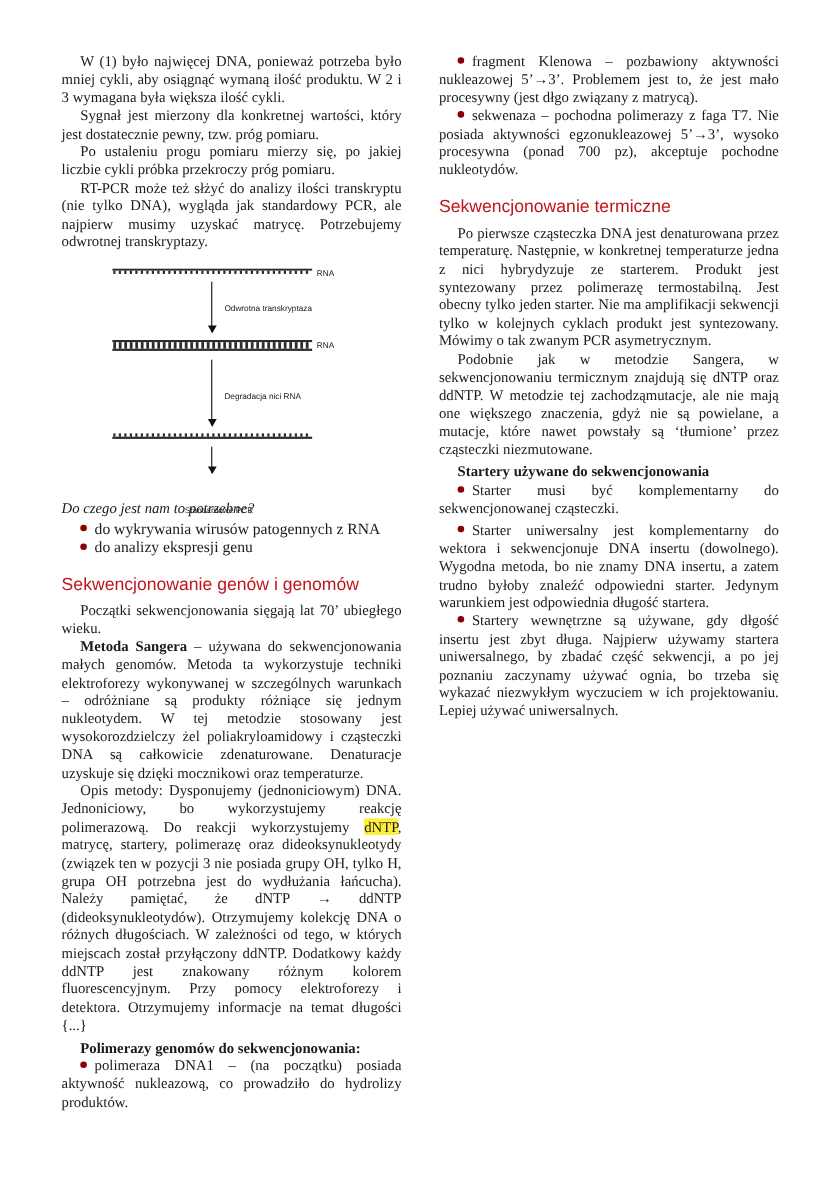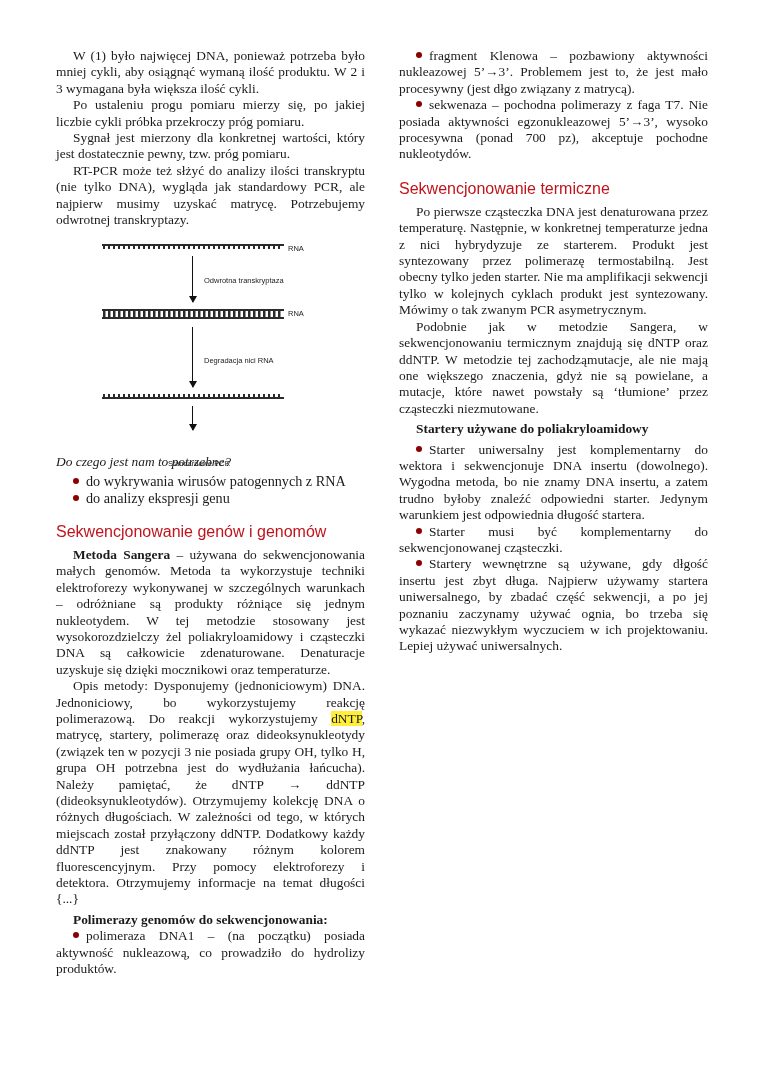--- a/index.html
+++ b/index.html
@@ -26,22 +26,22 @@
   .arrow { position: absolute; left: 136px; width: 1.4px; background: #111; }
   .arrow::after { content: ""; position: absolute; left: -3.3px; bottom: -1px;
                   border-left: 4px solid transparent; border-right: 4px solid transparent;
                   border-top: 7px solid #111; }
 </style>
 </head>
 <body>
 
 <div class="col col-left">
   <p>W (1) było najwięcej DNA, ponieważ potrzeba było mniej cykli, aby osiągnąć wymaną ilość produktu. W 2 i 3 wymagana była większa ilość cykli.</p>
+  <p>Sygnał jest mierzony dla konkretnej wartości, który jest dostatecznie pewny, tzw. próg pomiaru.</p>
   <p>Po ustaleniu progu pomiaru mierzy się, po jakiej liczbie cykli próbka przekroczy próg pomiaru.</p>
-  <p>Sygnał jest mierzony dla konkretnej wartości, który jest dostatecznie pewny, tzw. próg pomiaru.</p>
   <p>RT-PCR może też słżyć do analizy ilości transkryptu (nie tylko DNA), wygląda jak standardowy PCR, ale najpierw musimy uzyskać matrycę. Potrzebujemy odwrotnej transkryptazy.</p>
 
   <div class="diagram">
 
     <svg class="strand" style="top:6px;" width="182" height="6">
       <rect x="0" y="0" width="182" height="2" fill="#2b2b2b"></rect>
       <g fill="#2b2b2b">
 
         <rect x="1" y="2" width="2" height="3"></rect>
           <rect x="6" y="2" width="2" height="3"></rect>
@@ -179,30 +179,31 @@
     <span class="lbl" style="left:112px; top:199px;margin-top:19px;">Standardowe PCR</span>
   </div>
 
   <p class="italic-q" style="margin-top:4px;">Do czego jest nam to potrzebne?</p>
   <ul class="list">
     <li><span class="bullet"></span><span>do wykrywania wirusów patogennych z RNA</span></li>
     <li><span class="bullet"></span><span>do analizy ekspresji genu</span></li>
   </ul>
 
   <h2 style="margin-top:15px; margin-bottom:5px;">Sekwencjonowanie genów i genomów</h2>
+  <p>Początki sekwencjonowania sięgają lat 70’ ubiegłego wieku.</p>
   <p><span class="b">Metoda Sangera</span><span> – używana do sekwencjonowania małych genomów. Metoda ta wykorzystuje techniki elektroforezy wykonywanej w szczególnych warunkach – odróżniane są produkty różniące się jednym nukleotydem. W tej metodzie stosowany jest wysokorozdzielczy żel poliakryloamidowy i cząsteczki DNA są całkowicie zdenaturowane. Denaturacje uzyskuje się dzięki mocznikowi oraz temperaturze.</span></p>
   <p><span>Opis metody: Dysponujemy (jednoniciowym) DNA. Jednoniciowy, bo wykorzystujemy reakcję polimerazową. Do reakcji wykorzystujemy </span><span class="hl">dNTP</span><span>, matrycę, startery, polimerazę oraz dideoksynukleotydy (związek ten w pozycji 3 nie posiada grupy OH, tylko H, grupa OH potrzebna jest do wydłużania łańcucha). Należy pamiętać, że dNTP → ddNTP (dideoksynukleotydów). Otrzymujemy kolekcję DNA o różnych długościach. W zależności od tego, w których miejscach został przyłączony ddNTP. Dodatkowy każdy ddNTP jest znakowany różnym kolorem fluorescencyjnym. Przy pomocy elektroforezy i detektora. Otrzymujemy informacje na temat długości {...}</span></p>
   <p class="b" style="margin-top:4px;">Polimerazy genomów do sekwencjonowania:</p>
   <p><span class="bullet"></span><span>polimeraza DNA1 – (na początku) posiada aktywność nukleazową, co prowadziło do hydrolizy produktów.</span></p>
 </div>
 
 <div class="col col-right">
   <p><span class="bullet"></span><span>fragment Klenowa – pozbawiony aktywności nukleazowej 5’→3’. Problemem jest to, że jest mało procesywny (jest dłgo związany z matrycą).</span></p>
   <p><span class="bullet"></span><span>sekwenaza – pochodna polimerazy z faga T7. Nie posiada aktywności egzonukleazowej 5’→3’, wysoko procesywna (ponad 700 pz), akceptuje pochodne nukleotydów.</span></p>
 
   <h2 style="margin-top:16px; margin-bottom:5px;">Sekwencjonowanie termiczne</h2>
   <p>Po pierwsze cząsteczka DNA jest denaturowana przez temperaturę. Następnie, w konkretnej temperaturze jedna z nici hybrydyzuje ze starterem. Produkt jest syntezowany przez polimerazę termostabilną. Jest obecny tylko jeden starter. Nie ma amplifikacji sekwencji tylko w kolejnych cyklach produkt jest syntezowany. Mówimy o tak zwanym PCR asymetrycznym.</p>
   <p>Podobnie jak w metodzie Sangera, w sekwencjonowaniu termicznym znajdują się dNTP oraz ddNTP. W metodzie tej zachodząmutacje, ale nie mają one większego znaczenia, gdyż nie są powielane, a mutacje, które nawet powstały są ‘tłumione’ przez cząsteczki niezmutowane.</p>
-  <p class="b" style="margin-top:4px;">Startery używane do poliakryloamidowy</p>
+  <p class="b" style="margin-top:4px;">Startery używane do sekwencjonowania</p>
+  <p><span class="bullet"></span><span>Starter musi być komplementarny do sekwencjonowanej cząsteczki.</span></p>
   <p style="margin-top:4px;"><span class="bullet"></span><span>Starter uniwersalny jest komplementarny do wektora i sekwencjonuje DNA insertu (dowolnego). Wygodna metoda, bo nie znamy DNA insertu, a zatem trudno byłoby znaleźć odpowiedni starter. Jedynym warunkiem jest odpowiednia długość startera.</span></p>
-  <p><span class="bullet"></span><span>Starter musi być komplementarny do sekwencjonowanej cząsteczki.</span></p>
   <p><span class="bullet"></span><span>Startery wewnętrzne są używane, gdy dłgość insertu jest zbyt długa. Najpierw używamy startera uniwersalnego, by zbadać część sekwencji, a po jej poznaniu zaczynamy używać ognia, bo trzeba się wykazać niezwykłym wyczuciem w ich projektowaniu. Lepiej używać uniwersalnych.</span></p>
 </div>
 
 </body></html>

